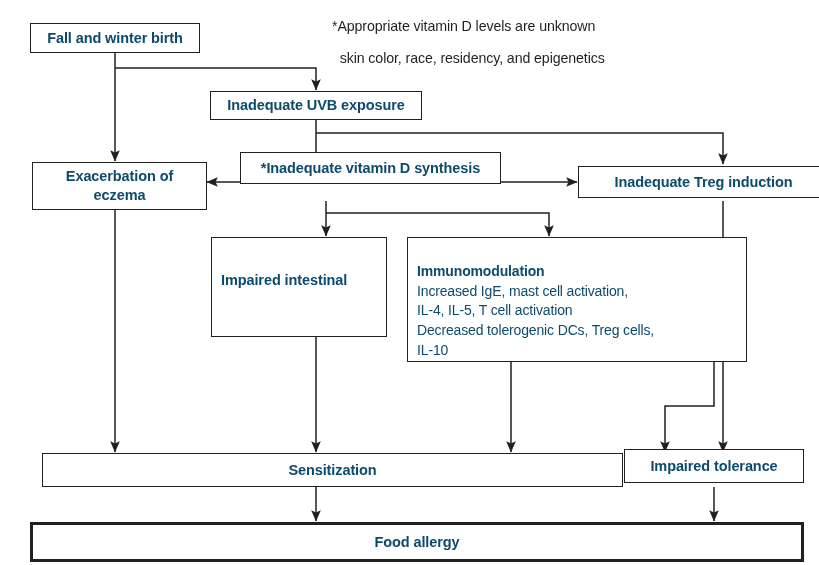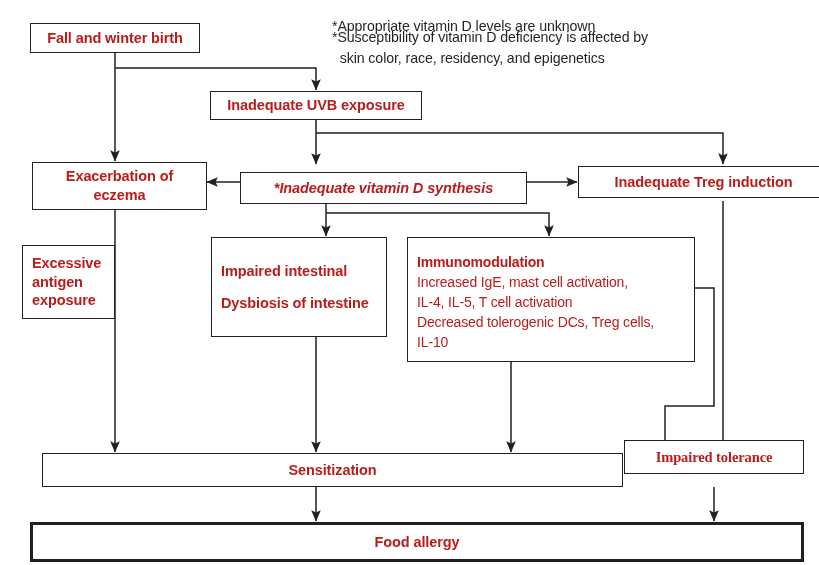--- a/index.html
+++ b/index.html
@@ -21,21 +21,21 @@
     top: 0;
     width: 819px;
     height: 565px;
     pointer-events: none;
   }
   .box {
     position: absolute;
     box-sizing: border-box;
     border: 1.6px solid #231f20;
     background: #ffffff;
-    color: #b91c1c;
+    color: #0c4a6e;
     display: flex;
     align-items: center;
     justify-content: center;
     text-align: center;
     font-weight: bold;
     font-size: 14.5px;
     line-height: 1.28;
     letter-spacing: -0.1px;
   }
   .box.left-text {
@@ -124,77 +124,68 @@
 
       <path d="M723,201 L723,452" marker-end="url(#ah)"></path>
 
       <path d="M316,487 L316,521" marker-end="url(#ah)"></path>
 
       <path d="M714,487 L714,521" marker-end="url(#ah)"></path>
     </g>
   </svg>
 
   <div class="note" style="left:332px; top:6px;margin-top:10px;">*Appropriate vitamin D levels are unknown</div>
-  <div class="note" style="left:332px; top:27px;">*Susceptibility of vitamin D deficiency is affected by</div>
   <div class="note" style="left:332px; top:48px;">  skin color, race, residency, and epigenetics</div>
 
   <div class="box" style="left:30px; top:23px; width:170px; height:30px;">
     <span class="inner-pad">Fall and winter birth</span>
   </div>
 
   <div class="box" style="left:210px; top:91px; width:212px; height:29px;">
     <span class="inner-pad">Inadequate UVB exposure</span>
   </div>
 
   <div class="box" style="left:32px; top:162px; width:175px; height:48px;">
     <span class="inner-pad" style="text-align:center;">
       <span class="ln">Exacerbation of</span>
       <span class="ln">eczema</span>
     </span>
   </div>
 
-  <div class="box" style="left:240px; top:172px; width:287px; height:32px;font-style:italic;">
+  <div class="box" style="left:240px; top:152px; width:261px; height:32px;">
     <span class="inner-pad">*Inadequate vitamin D synthesis</span>
   </div>
 
   <div class="box" style="left:578px; top:166px; width:251px; height:32px;">
     <span class="inner-pad">Inadequate Treg induction</span>
   </div>
 
-  <div class="box left-text" style="left:22px; top:245px; width:93px; height:74px;">
-    <span class="vstack">
-      <span class="ln">Excessive</span>
-      <span class="ln">antigen</span>
-      <span class="ln">exposure</span>
-    </span>
-  </div>
 
   <div class="box left-text" style="left:211px; top:237px; width:176px; height:100px;">
     <span class="stack">
       <span class="ln">Impaired intestinal</span>
       <span class="gap"></span>
-      <span class="ln">Dysbiosis of intestine</span>
     </span>
   </div>
 
-  <div class="box left-text" style="left:407px; top:237px; width:288px; height:125px; align-items:center;">
+  <div class="box left-text" style="left:407px; top:237px; width:340px; height:125px; align-items:flex-end;">
     <span class="immuno">
       <span class="hd">Immunomodulation</span>
       <span class="ln">Increased IgE, mast cell activation,</span>
       <span class="ln">IL-4, IL-5, T cell activation</span>
       <span class="ln">Decreased tolerogenic DCs, Treg cells,</span>
       <span class="ln">IL-10</span>
     </span>
   </div>
 
   <div class="box" style="left:42px; top:453px; width:581px; height:34px;">
     <span class="inner-pad">Sensitization</span>
   </div>
 
-  <div class="box" style="left:624px; top:440px; width:180px; height:34px;font-family:Liberation Serif, serif;">
+  <div class="box" style="left:624px; top:449px; width:180px; height:34px;">
     <span class="inner-pad">Impaired tolerance</span>
   </div>
 
   <div class="box thick" style="left:30px; top:522px; width:774px; height:40px;">
     <span class="inner-pad">Food allergy</span>
   </div>
 
 </div>
 
 </body></html>

